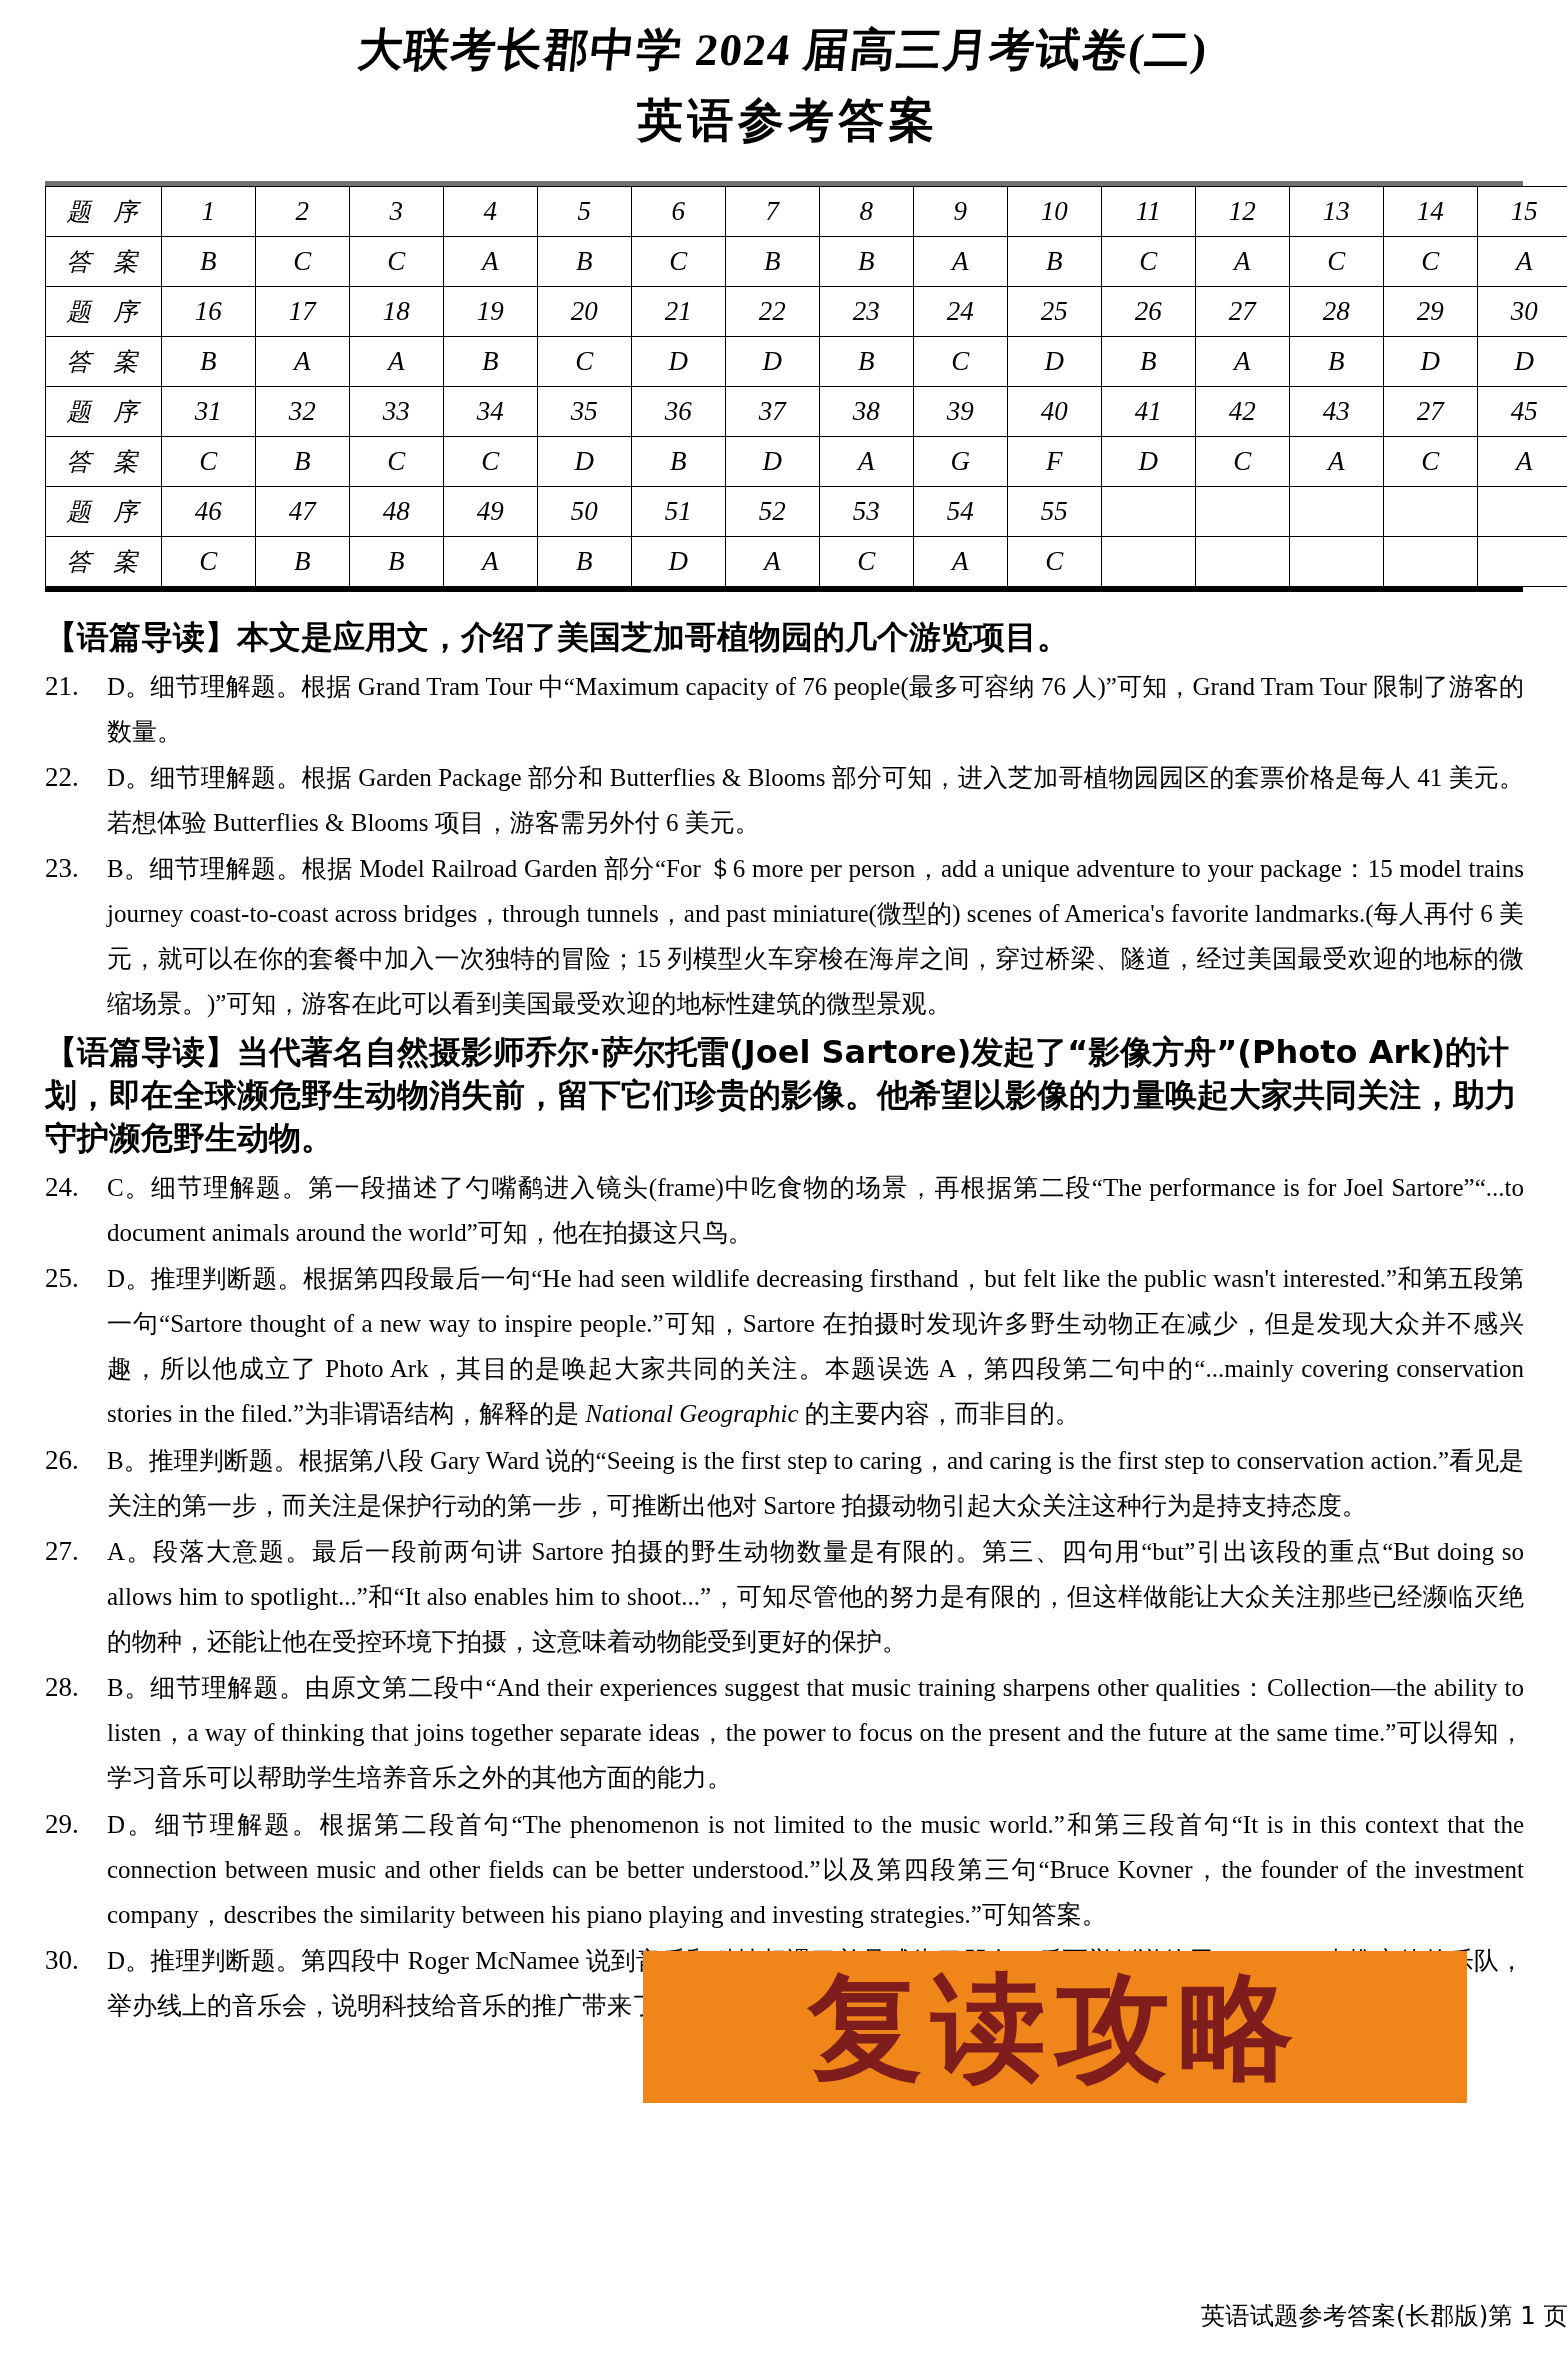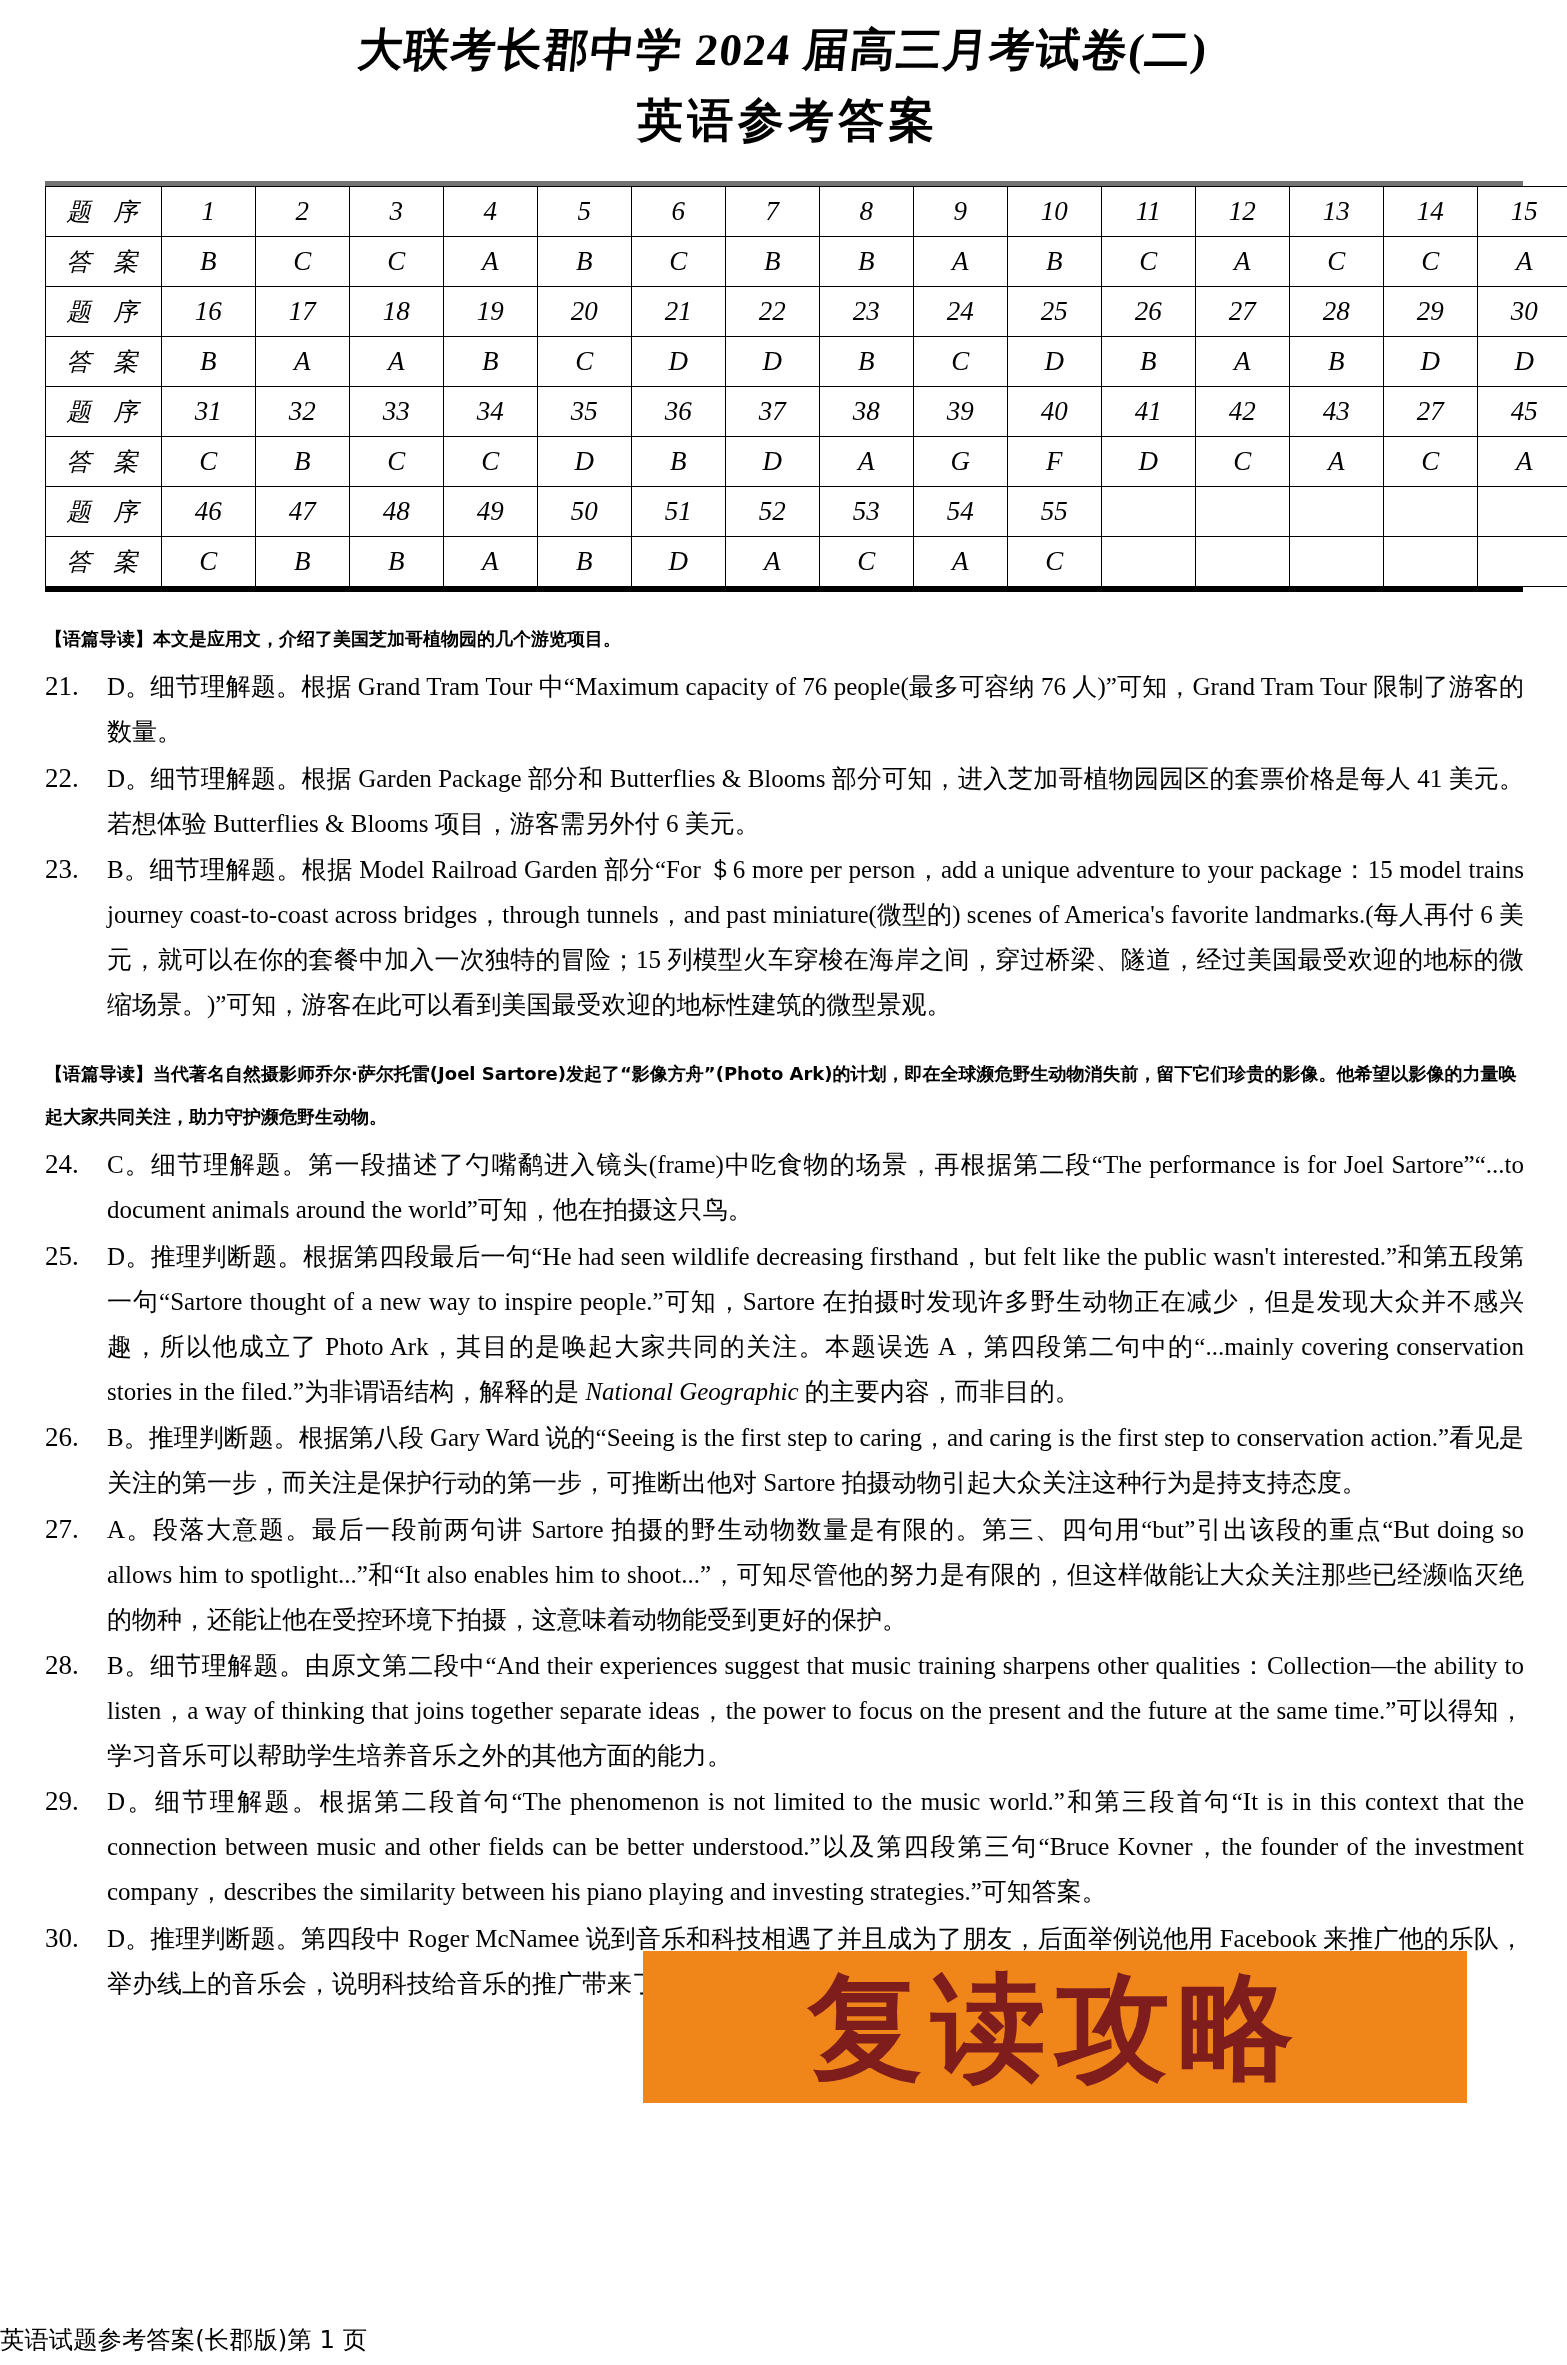--- a/index.html
+++ b/index.html
@@ -75,23 +75,23 @@
   table.answers tr td:first-child { border-left: 1.4px solid #000; }
 
   
   .body-block {
     margin: 24.4px 45px 0 45px;
     width: 1479px;
   }
   .guide {
     font-weight: bold;
     font-family: "DejaVu Sans", "Liberation Sans", sans-serif;
-    font-size: 18px;
+    font-size: 32px;
     line-height: 43px;
-    margin-top: 25px;
+    margin-top: 5px;
     margin-bottom: 4.3px;
   }
   .item {
     position: relative;
     padding-left: 62px;
     font-size: 25px;
     line-height: 45px;
     text-align: justify;
     margin-bottom: 1.4px;
   }
@@ -125,22 +125,22 @@
     letter-spacing: 8.6px;
     font-family: "DejaVu Sans", "Liberation Sans", sans-serif;
     line-height: 1;
   }
 
   
   .footer {
     position: absolute;
     left: 0;
     right: 0;
-    bottom: 10px;
-    text-align: left;
+    bottom: 34px;
+    text-align: right;
     font-size: 24.4px;
     font-family: "DejaVu Sans", "Liberation Sans", sans-serif;
   }
 </style>
 </head>
 <body>
 
 <div class="page">
 
   <div class="title-main">大联考长郡中学 2024 届高三月考试卷(二)</div>

